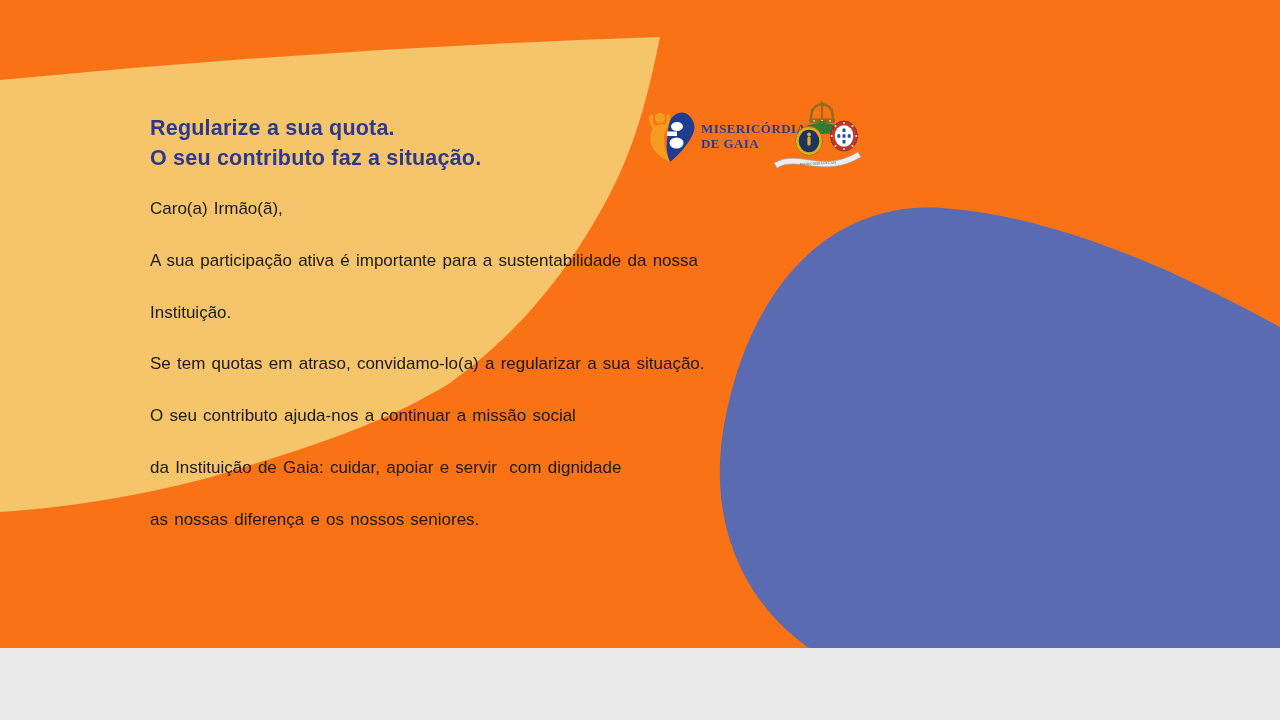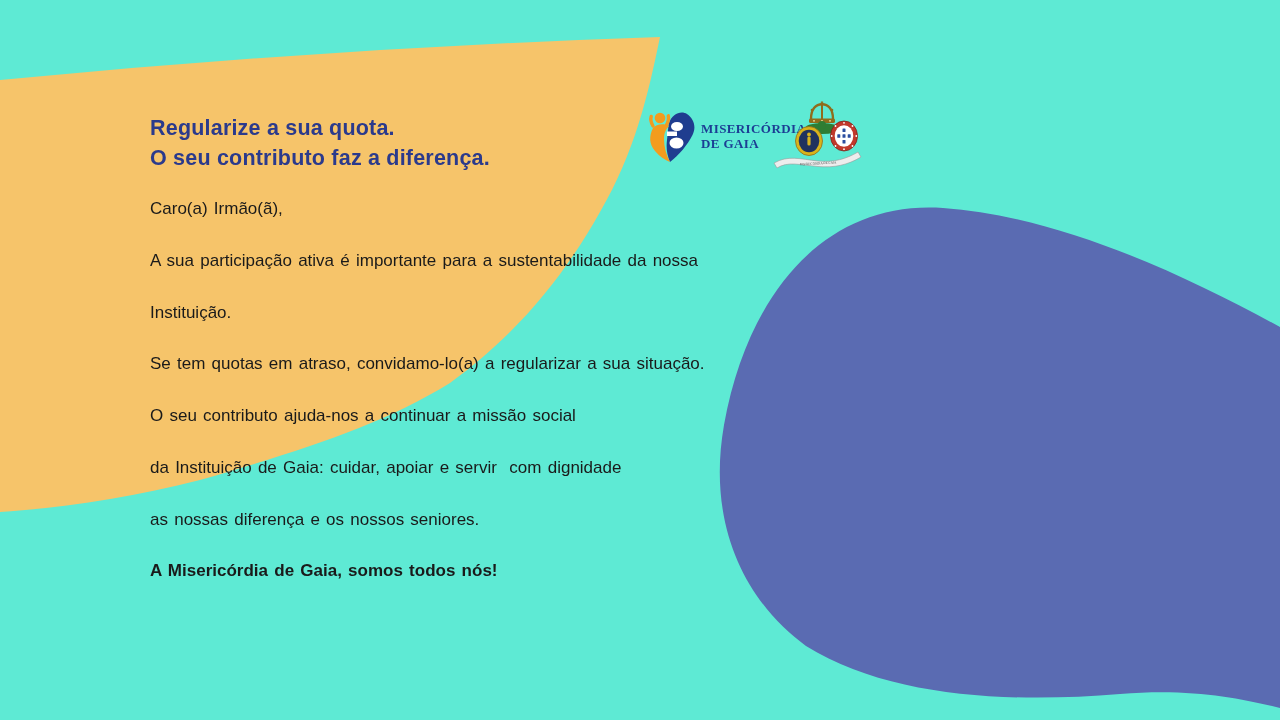--- a/index.html
+++ b/index.html
@@ -14,22 +14,22 @@
     --crest-green:#2E7D33;
     --crest-red:#C0392B;
     --crest-navy:#20325E;
     --body-text:#1A1A1A;
   }
   *{box-sizing:border-box;margin:0;padding:0;}
   html,body{background:#e8e8e8;}
   body{font-family:"Liberation Sans", sans-serif;}
   .slide{
     position:relative;
-    width:1280px;height:720px;
-    background:#5eead4;
+    width:1280px;height:648px;
+    background:#f97316;
     overflow:hidden;
   }
   .blob-layer{position:absolute;inset:0;width:1280px;height:720px;}
   .orange-blob{fill:var(--orange-blob);}
   .blue-blob{fill:var(--blue-blob);}
 
   .heading{
     position:absolute;left:150px;top:113px;
     font-size:21.5px;font-weight:bold;line-height:30px;
     color:var(--heading-blue);
@@ -83,21 +83,21 @@
     <path class="blue-blob" d="M1280,327
          C1190,278 1062,216 943,208
          C826,200 748,292 724,425
          C706,528 748,604 806,646
          C890,698 1010,703 1120,694
          C1190,688 1240,698 1280,708 Z"></path>
   </svg>
 
   <div class="heading">
     <div>Regularize a sua quota.</div>
-    <div>O seu contributo faz a diferença.</div>
+    <div>O seu contributo faz a situação.</div>
   </div>
 
   <div class="logo-misericordia">
     <svg class="logo-heart" viewBox="0 0 50 54" aria-hidden="true">
 
       <path fill="var(--logo-navy)" d="M23,13 C26,4 35,0 41,4 C48,9 50.5,17 46.5,25 C41.5,35 33,45 24,52
            C21,45 20,38 21,30 C22,22 22,18 23,13 Z"></path>
       <ellipse cx="31" cy="16.5" rx="6" ry="4.6" fill="#ffffff"></ellipse>
       <ellipse cx="30.5" cy="33" rx="7" ry="5.6" fill="#ffffff"></ellipse>
       <path fill="#ffffff" d="M21,21.5 h10 v4.5 h-10 z"></path>
@@ -172,16 +172,15 @@
   </svg>
 
   <div class="body-text">
     <div class="line">Caro(a) Irmão(ã),</div>
     <div class="line">A sua participação ativa é importante para a sustentabilidade da nossa</div>
     <div class="line">Instituição.</div>
     <div class="line">Se tem quotas em atraso, convidamo-lo(a) a regularizar a sua situação.</div>
     <div class="line">O seu contributo ajuda-nos a continuar a missão social</div>
     <div class="line">da Instituição de Gaia: cuidar, apoiar e servir  com dignidade</div>
     <div class="line">as nossas diferença e os nossos seniores.</div>
-    <div class="line bold">A Misericórdia de Gaia, somos todos nós!</div>
   </div>
 
 </div>
 
 </body></html>

